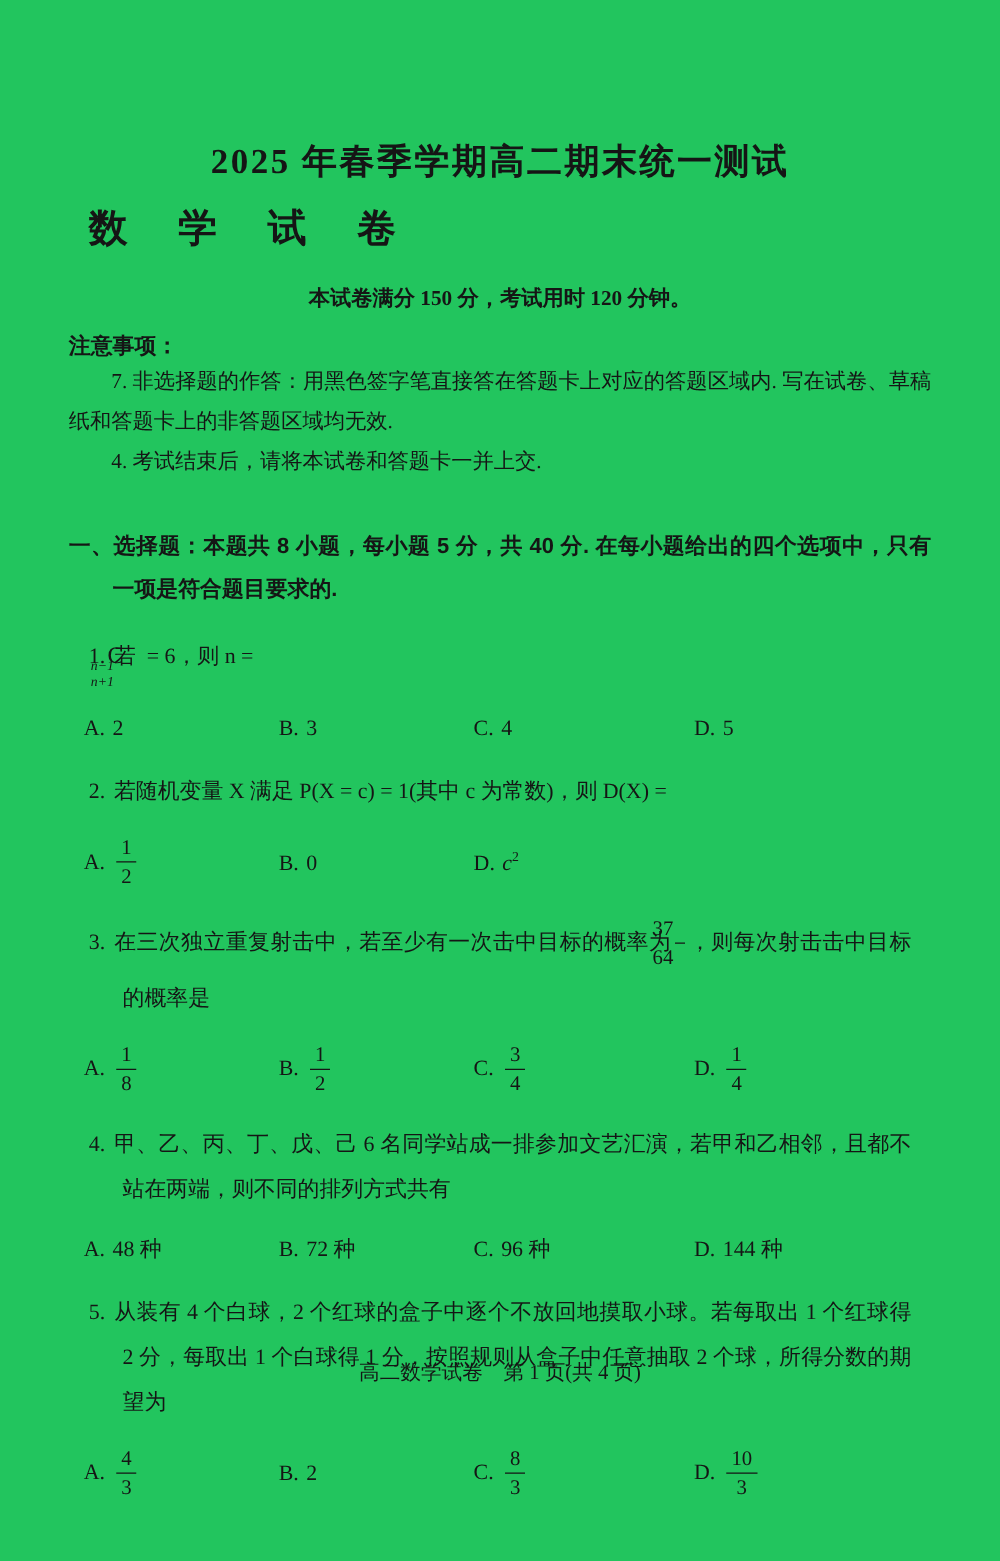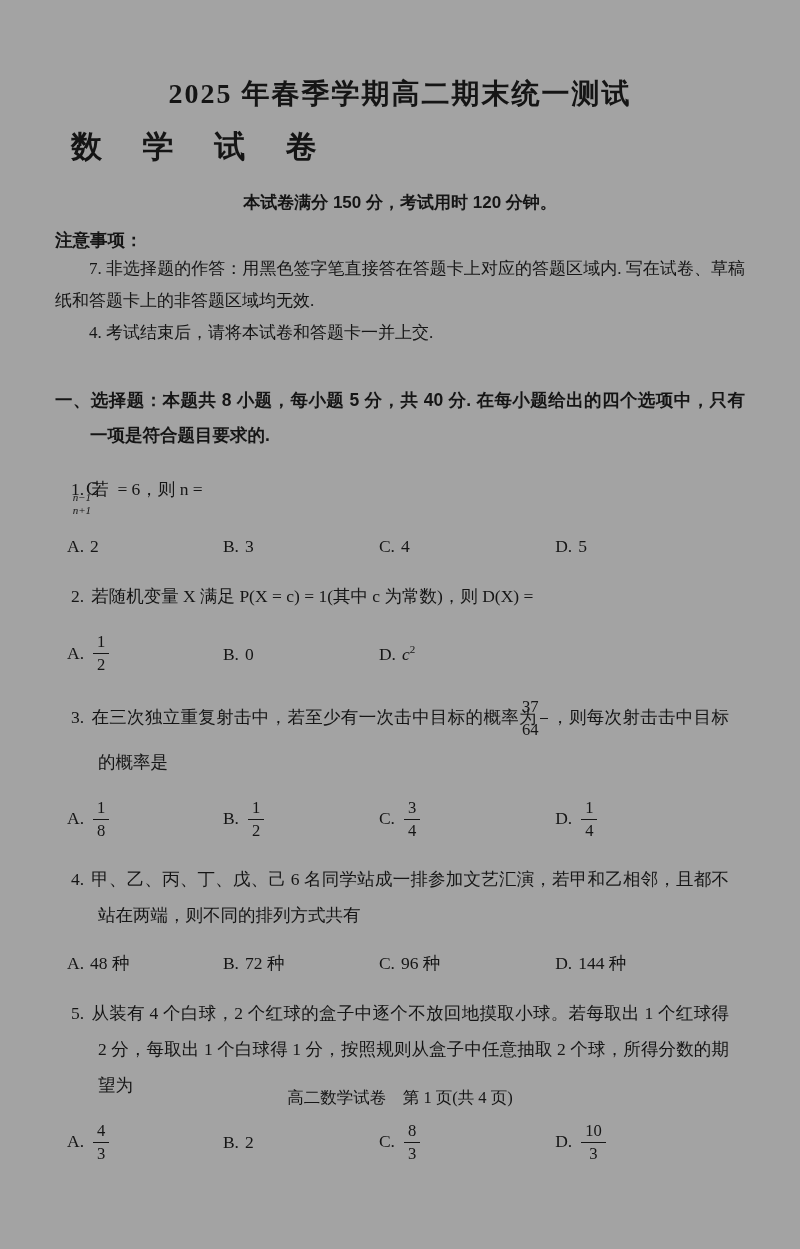--- a/index.html
+++ b/index.html
@@ -1,24 +1,24 @@
 <!DOCTYPE html>
 <html><head>
 <meta charset="utf-8">
 <style>
   * { box-sizing: border-box; }
   html, body { margin: 0; padding: 0; background: #ffffff; }
   .page {
     position: relative;
     width: 800px;
     height: 1249px;
-    background: #a3a3a3;
+    background: #22c55e;
     color: #151515;
     font-family: "Liberation Serif", "DejaVu Serif", serif;
-    padding: 76px 55px 0 55px;
+    padding: 112px 55px 0 55px;
     overflow: hidden;
   }
 
   
   .doc-title {
     margin: 0;
     text-align: center;
     font-size: 28px;
     font-weight: 700;
     letter-spacing: 2px;
@@ -30,21 +30,21 @@
     font-family: "Liberation Sans", "DejaVu Sans", sans-serif;
     font-size: 31px;
     font-weight: 700;
     letter-spacing: 16px;
     text-indent: 16px; 
     line-height: 1.25;
   }
   .exam-info {
     margin: 24px 0 0 0;
     text-align: center;
-    font-family: Liberation Sans, sans-serif;
+    font-family: Liberation Serif, serif;
     font-size: 17px;
     font-weight: 700;
     line-height: 1.4;
   }
 
   
   .notice-heading {
     margin: 12px 0 0 0;
     font-family: "Liberation Sans", "DejaVu Sans", sans-serif;
     font-size: 17.5px;

